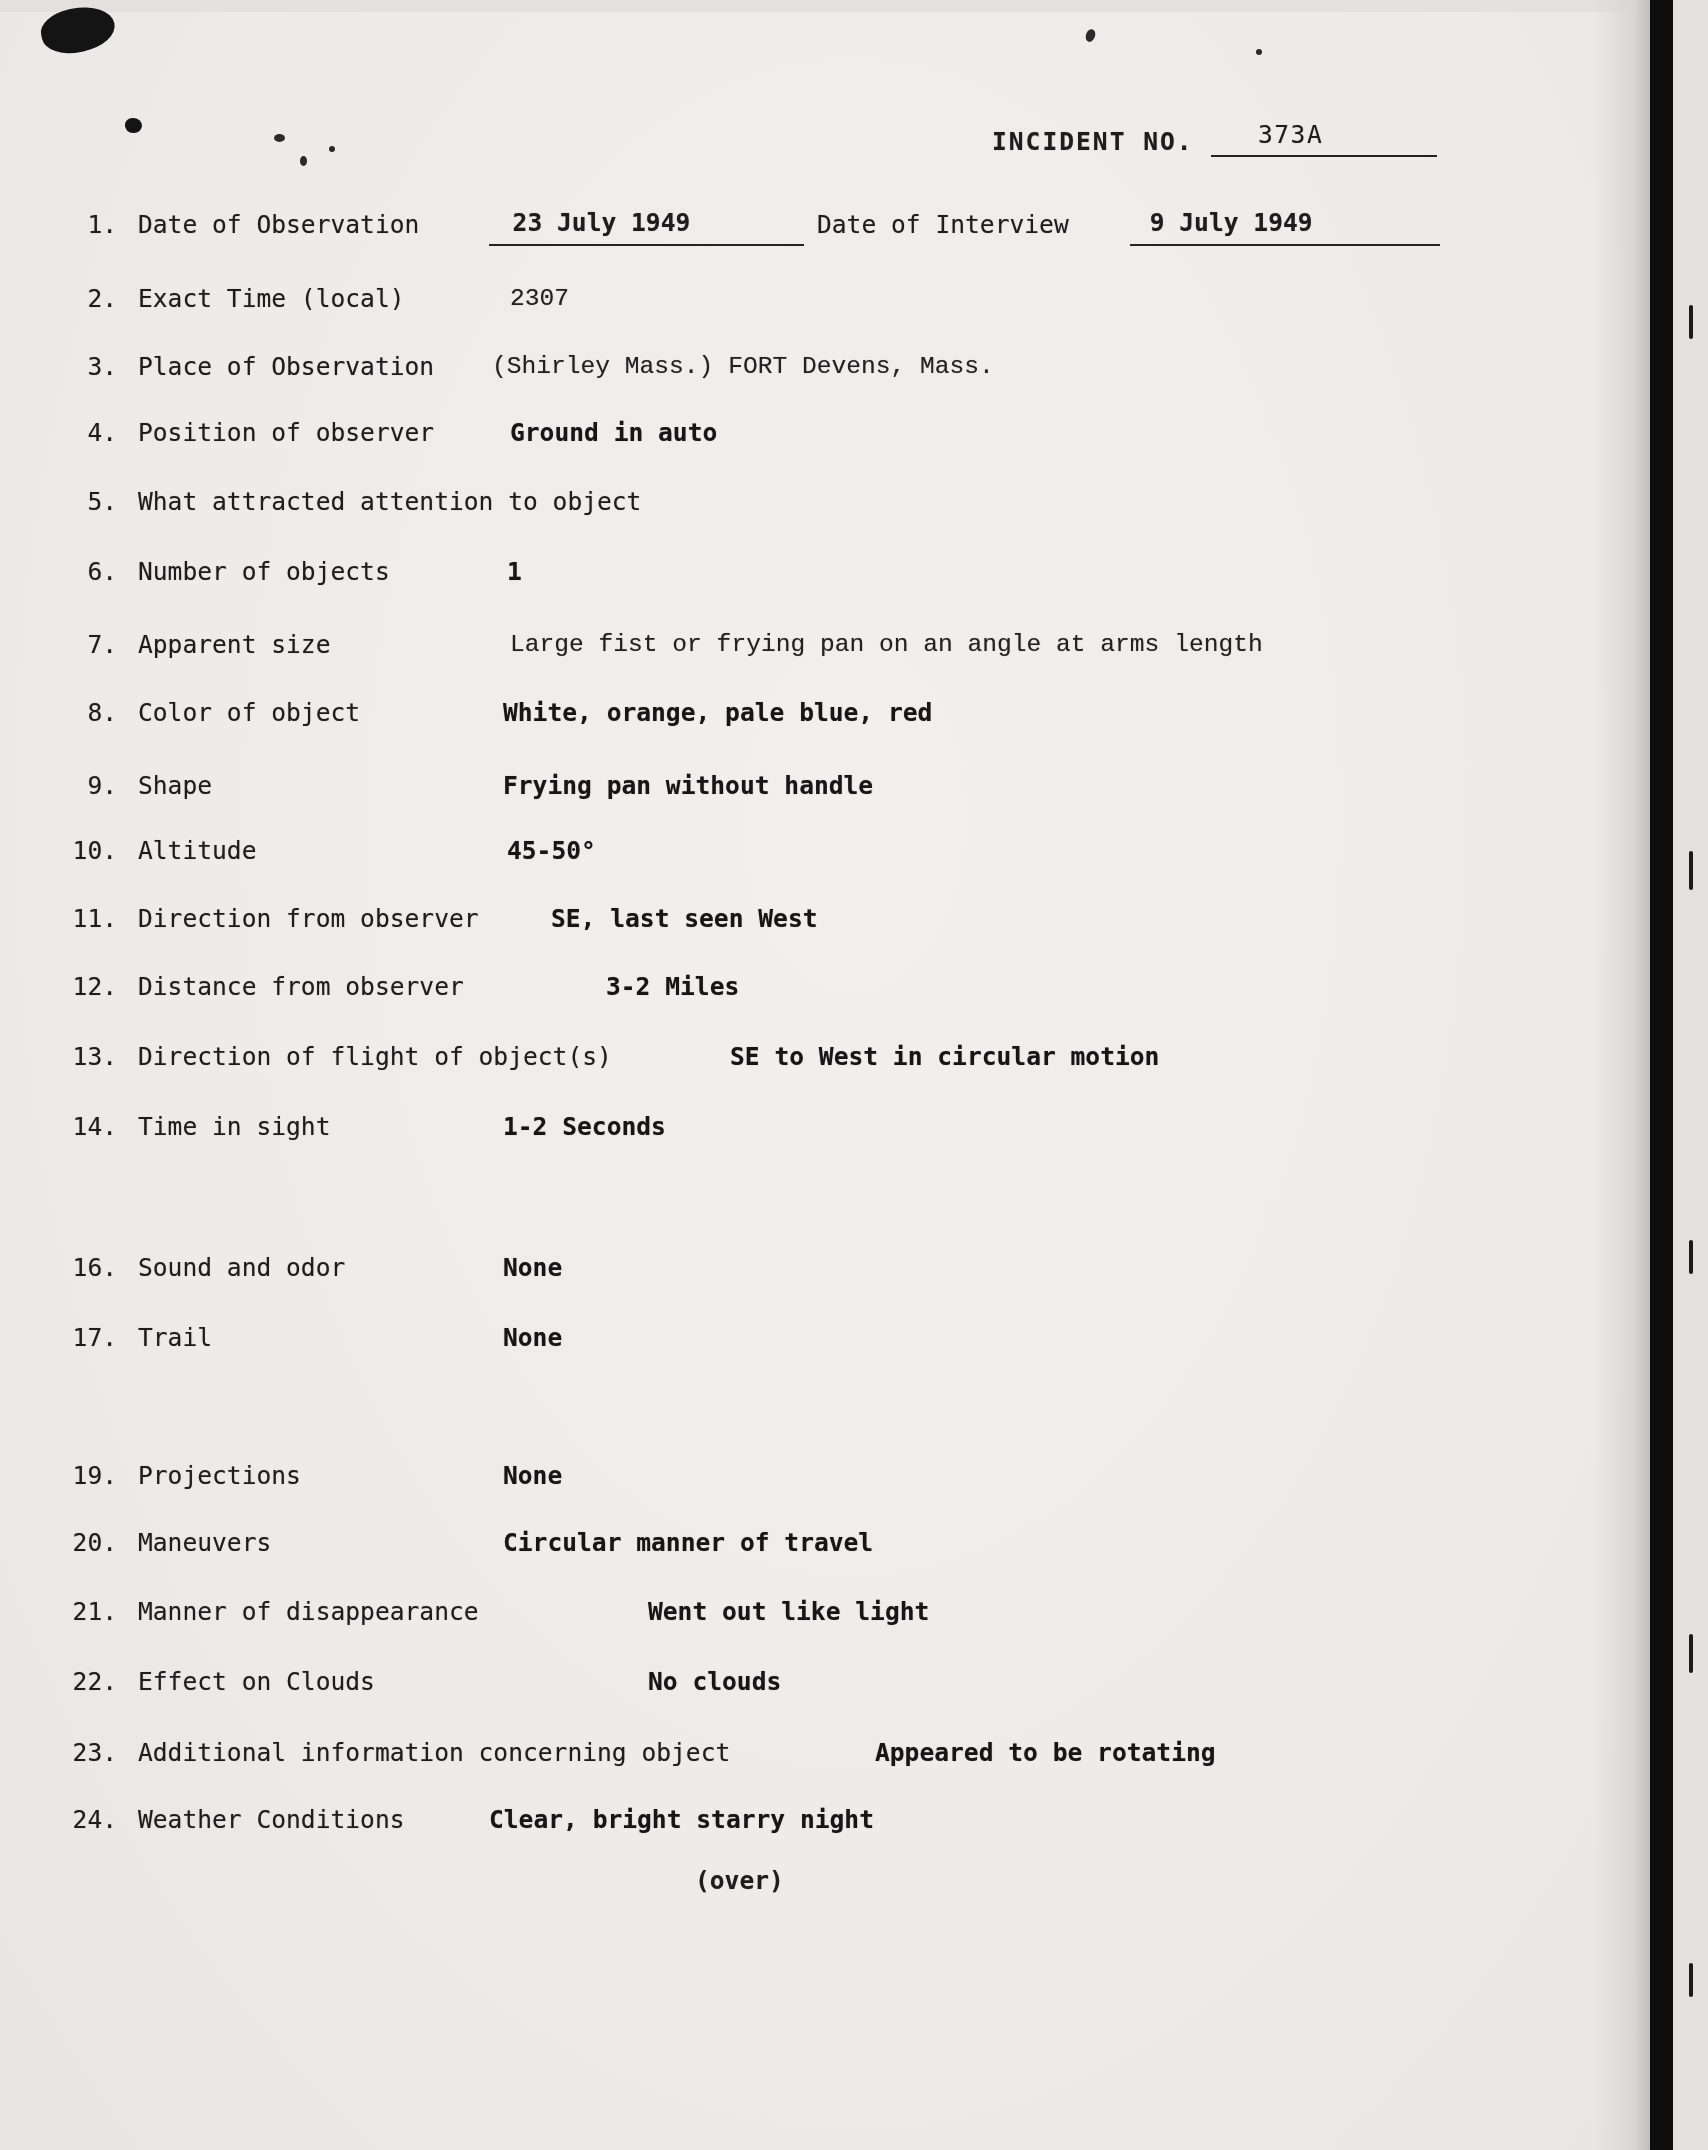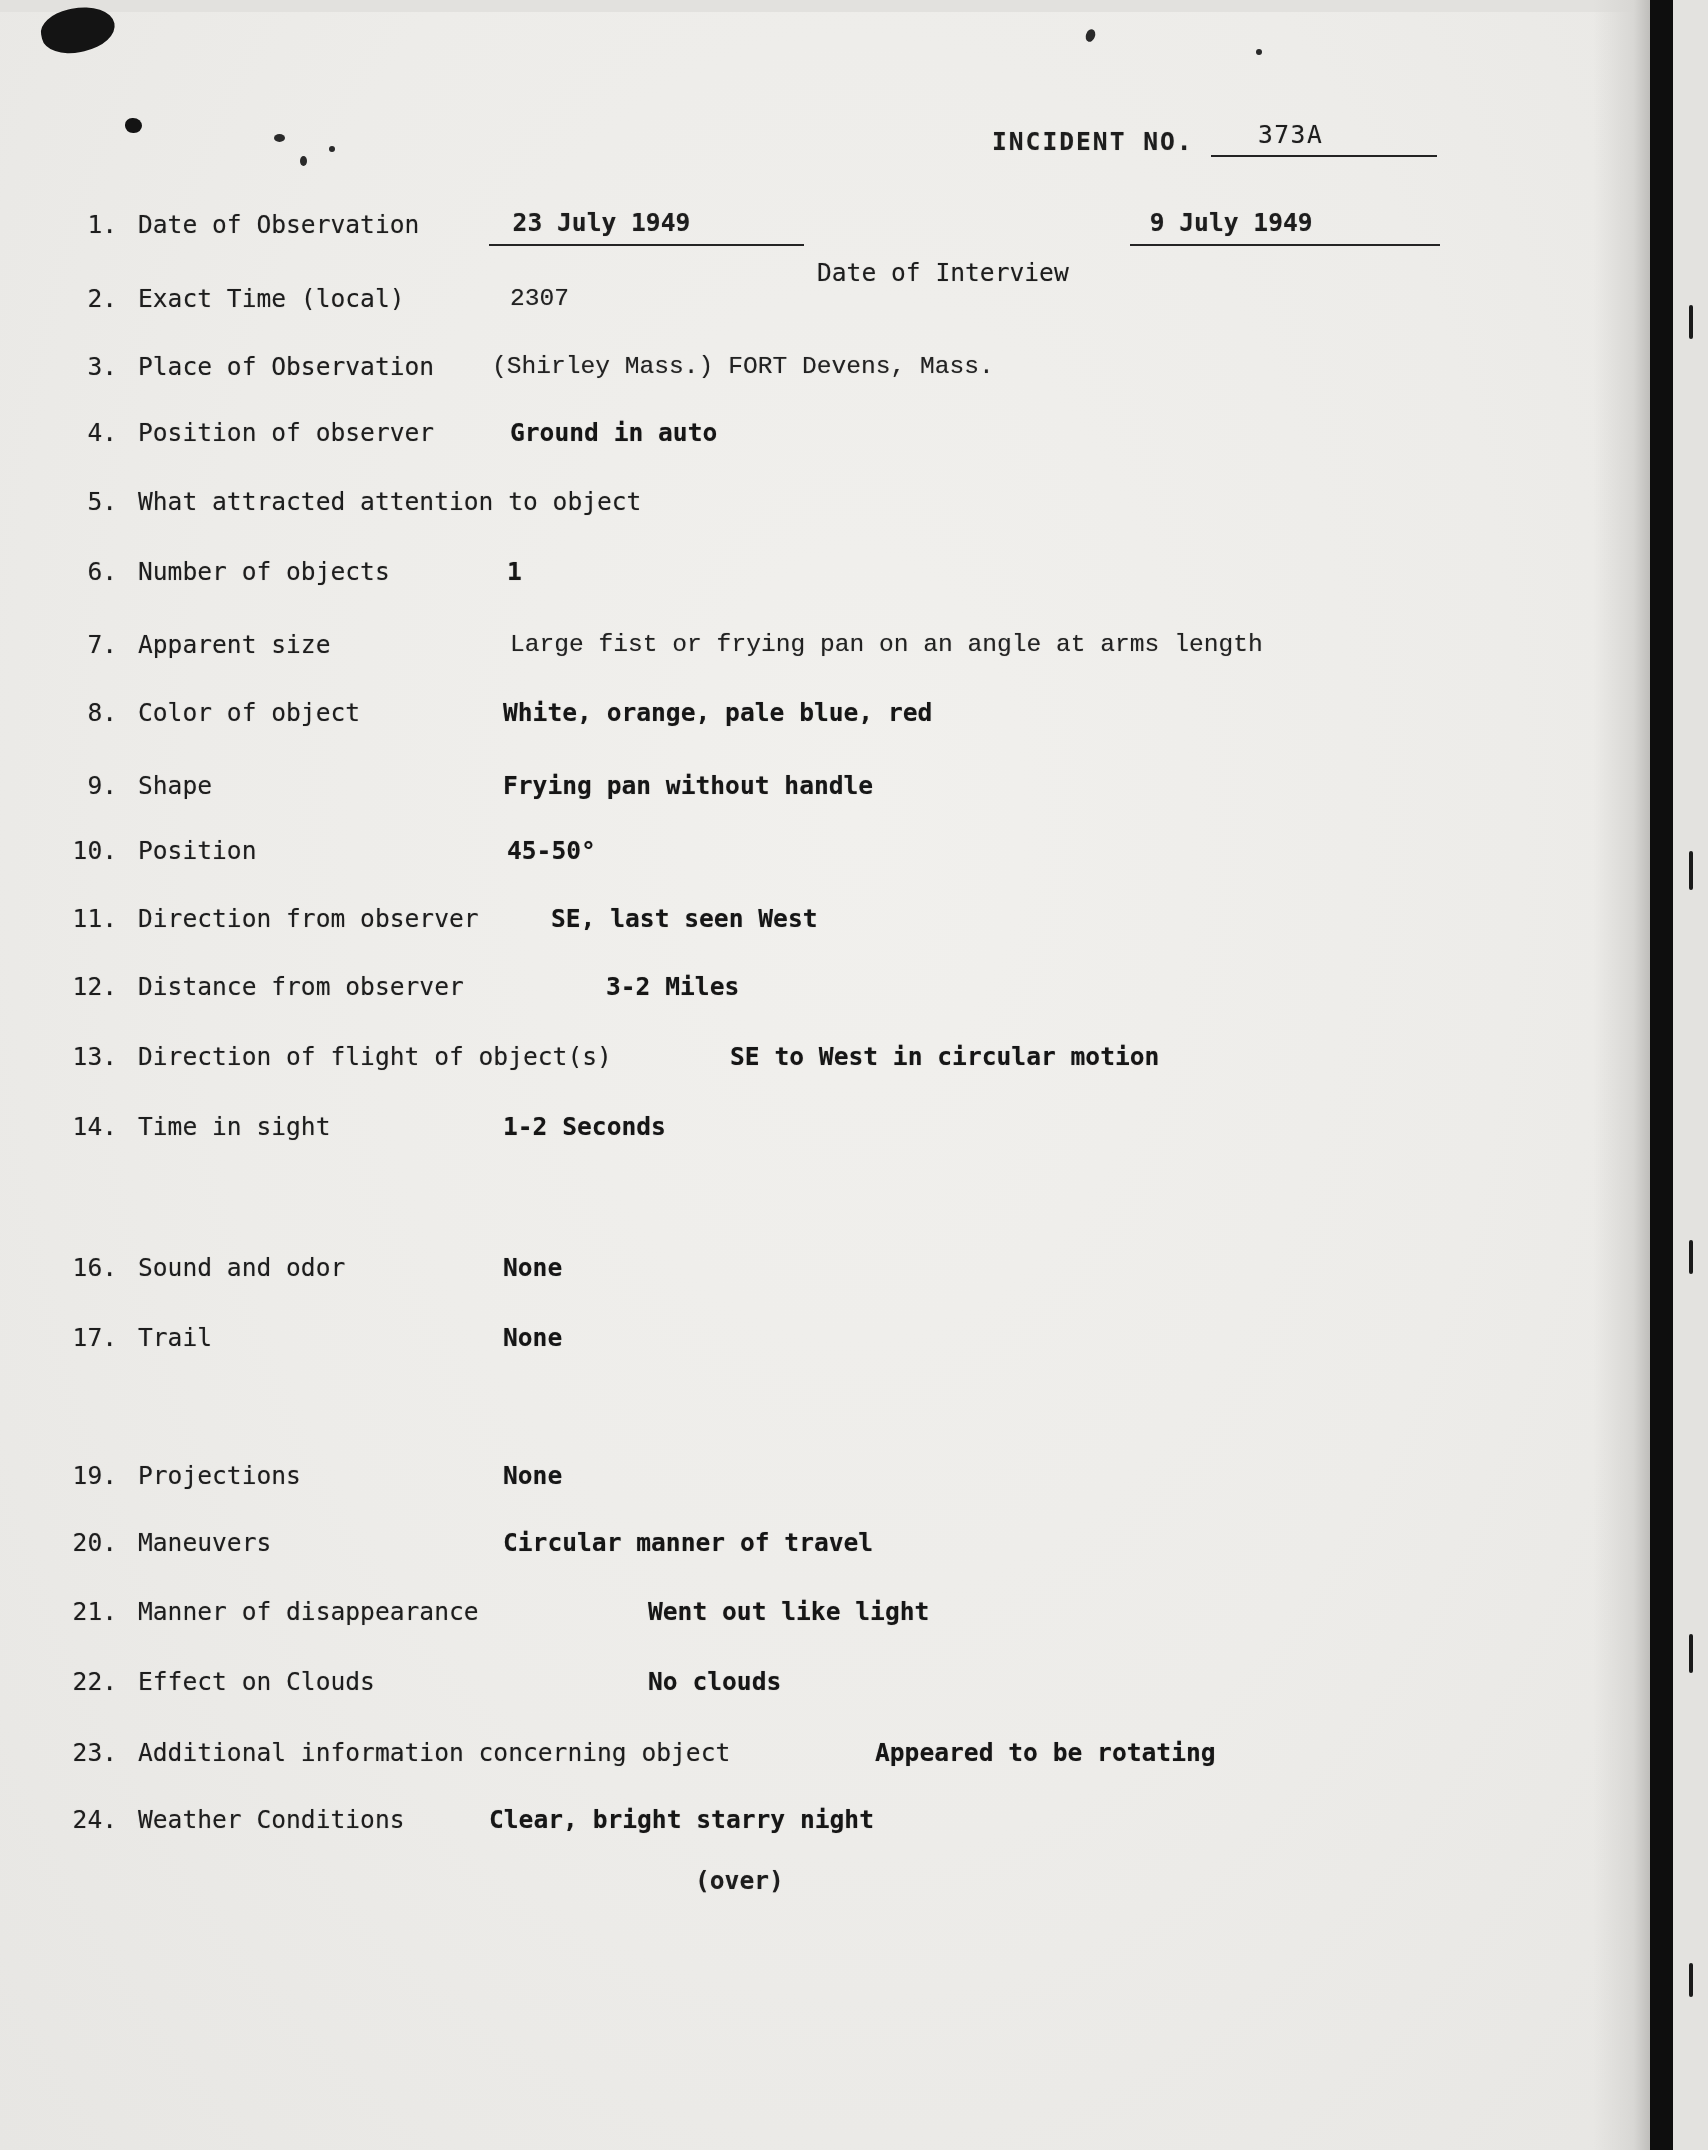--- a/index.html
+++ b/index.html
@@ -72,21 +72,20 @@
   .uline {
     position: absolute;
     top: -2px;
     height: 35px;
     border-bottom: 2.5px solid #242424;
     font-weight: 600;
   }
   .lbl2 {
     position: absolute;
     top: 0;
-    margin-top: 48px;
   }
   .over {
     position: absolute;
     left: 695px;
     top: 1866px;
     font-weight: 600;
   }
   
   .right-shadow {
     position: absolute;
@@ -190,21 +189,21 @@
   </div>
 
   <div class="row" style="top:772px">
     <span class="txt num">9.</span>
     <span class="txt lbl">Shape</span>
     <span class="txt val" style="left:503px">Frying pan without handle</span>
   </div>
 
   <div class="row" style="top:837px">
     <span class="txt num">10.</span>
-    <span class="txt lbl">Position</span>
+    <span class="txt lbl">Altitude</span>
     <span class="txt val" style="left:507px">45-50°</span>
   </div>
 
   <div class="row" style="top:905px">
     <span class="txt num">11.</span>
     <span class="txt lbl">Direction from observer</span>
     <span class="txt val" style="left:551px">SE, last seen West</span>
   </div>
 
   <div class="row" style="top:973px">

